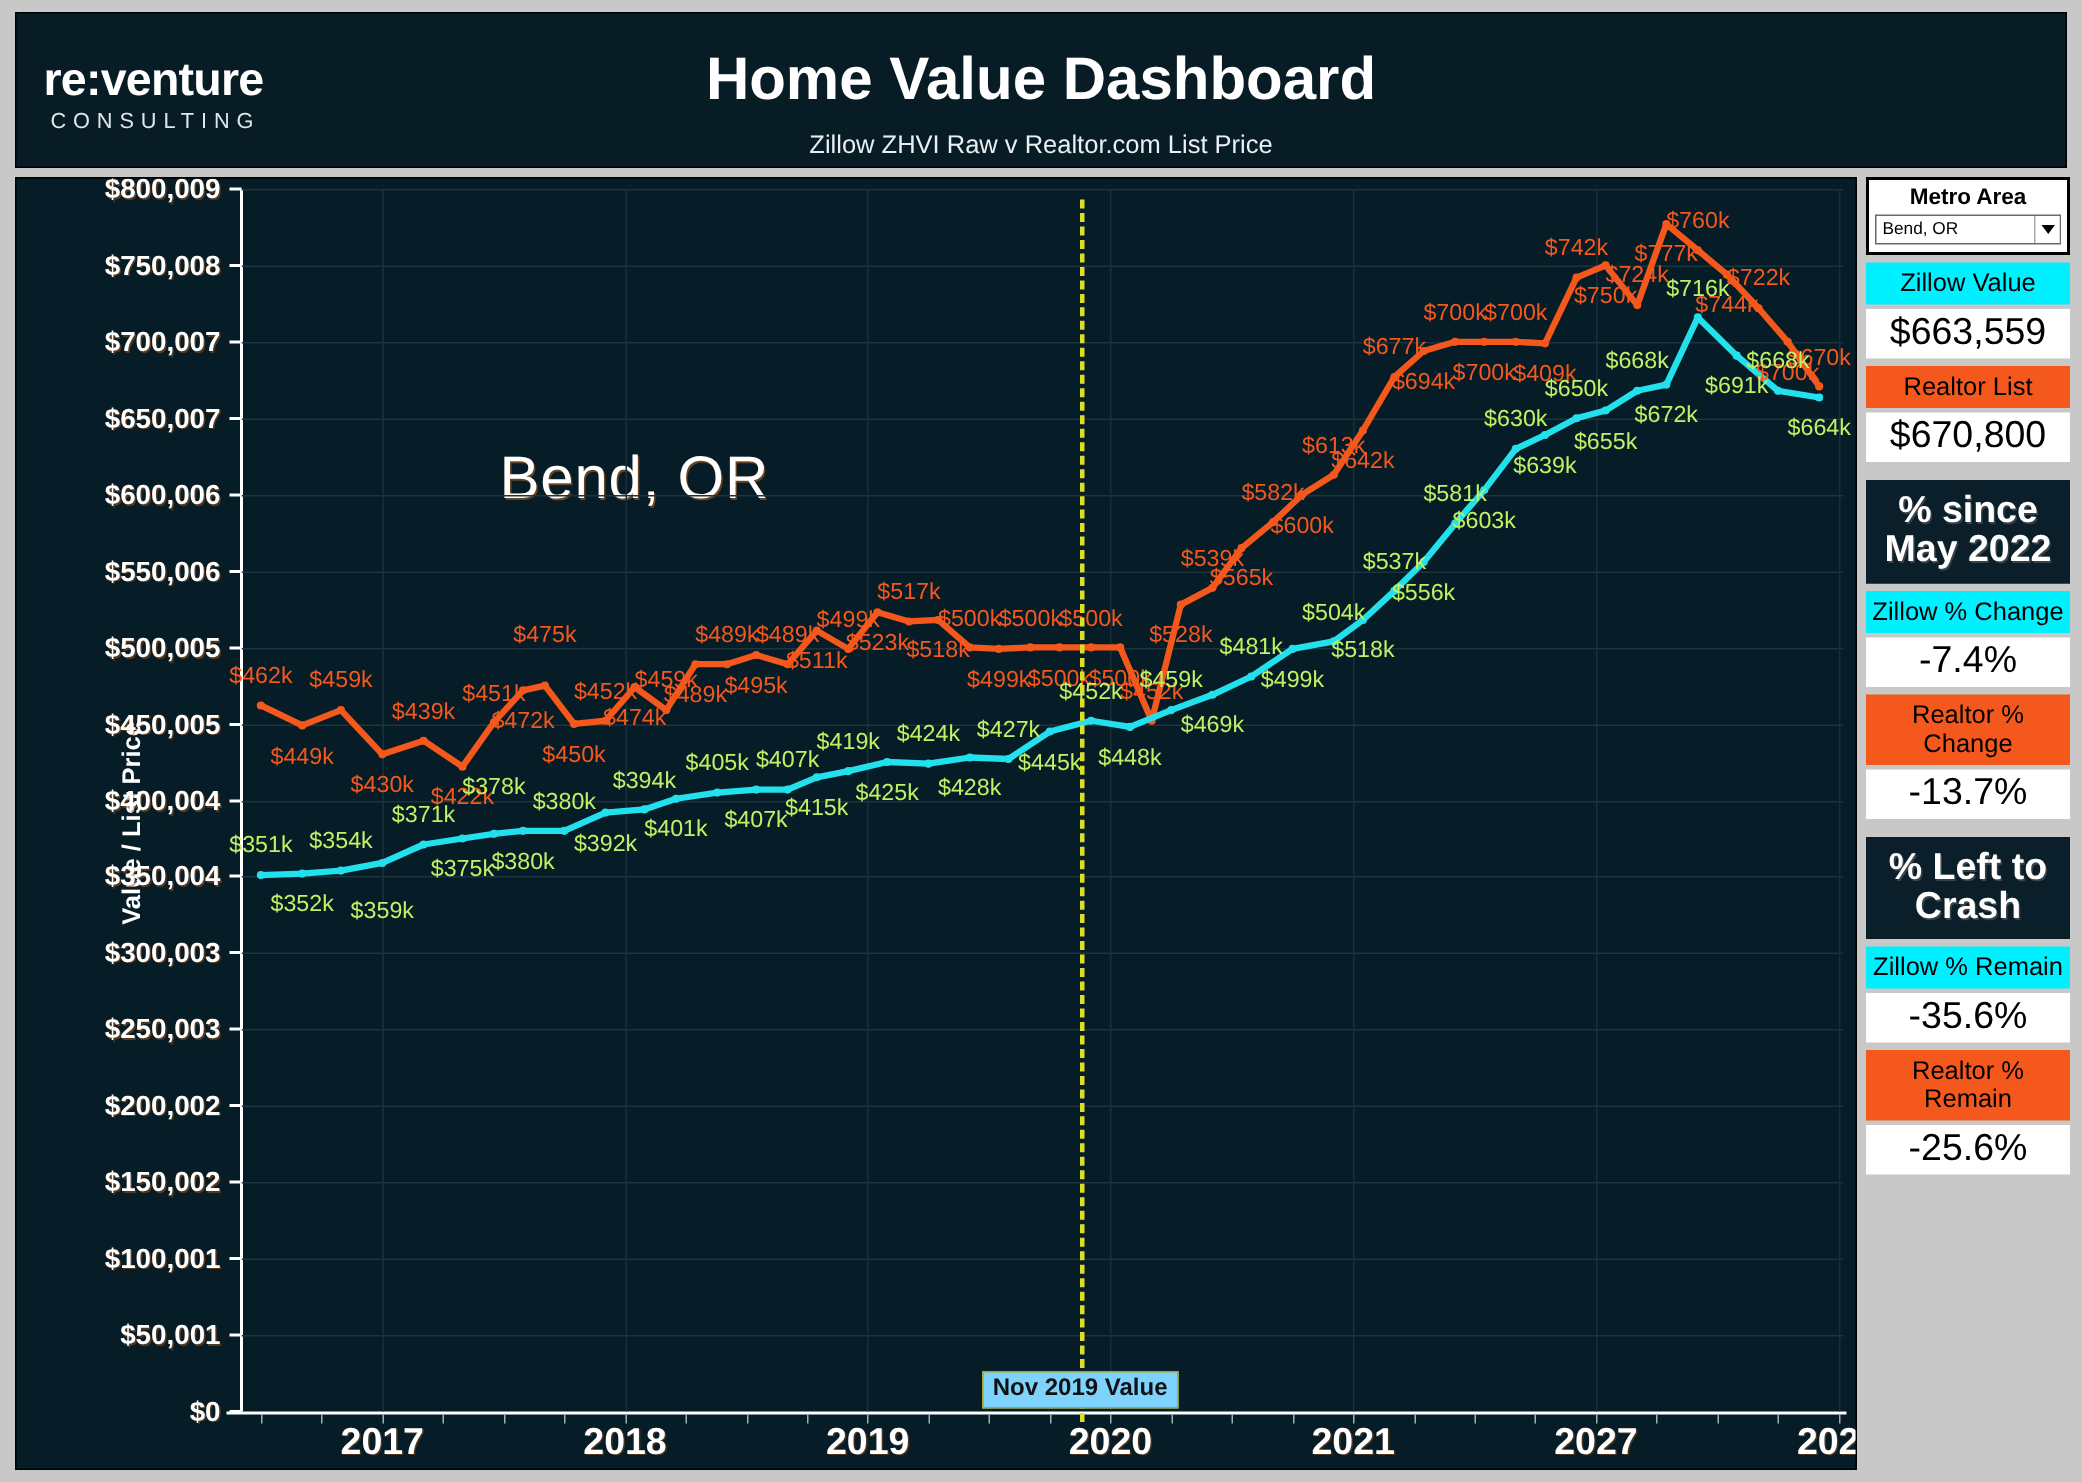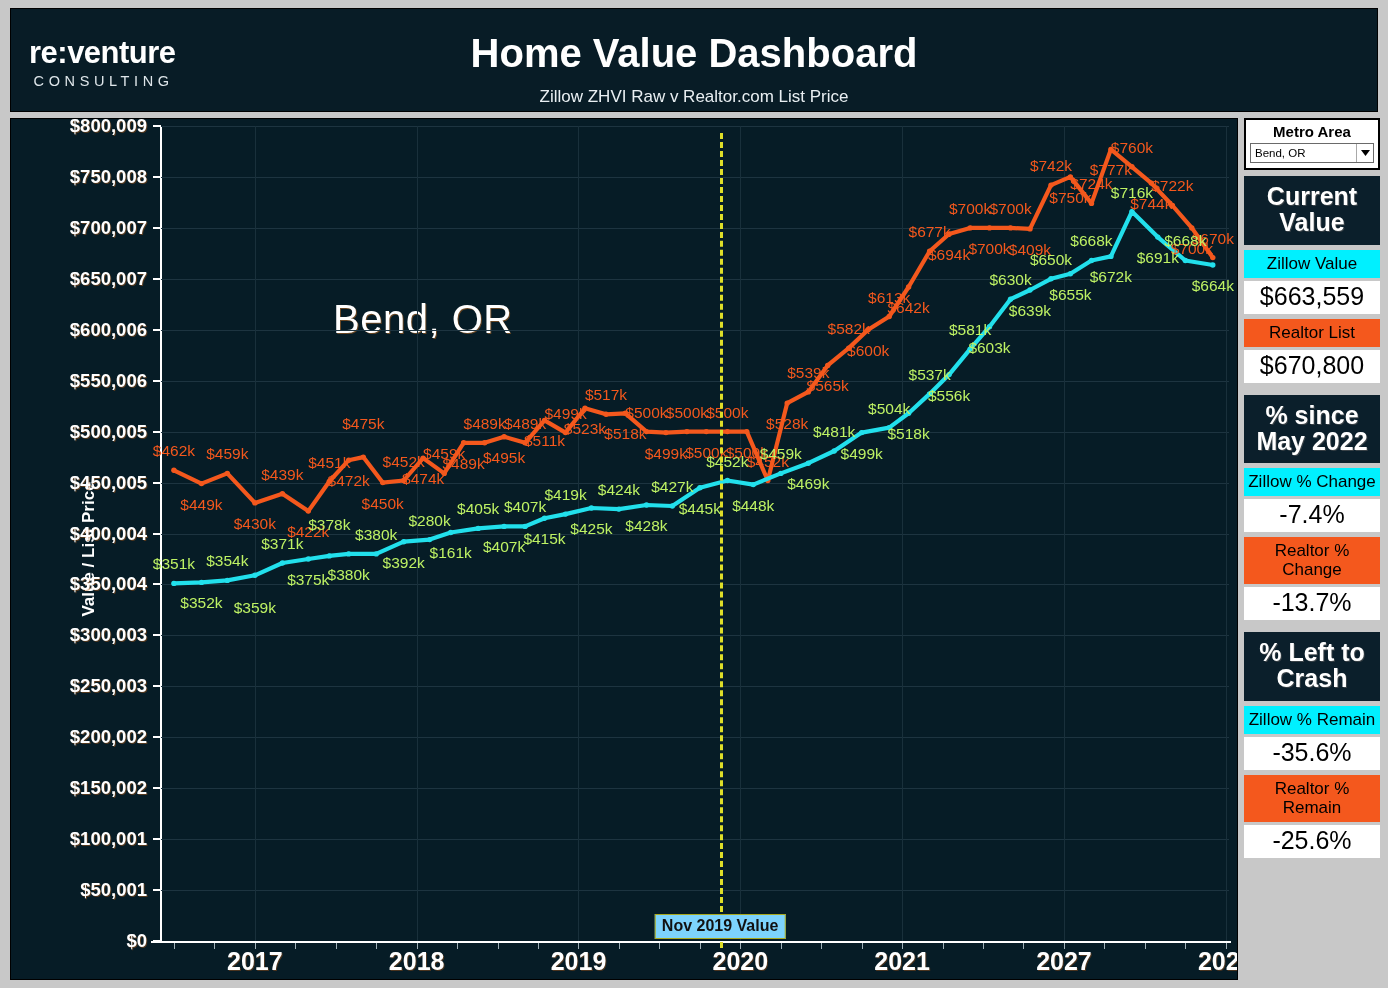--- a/index.html
+++ b/index.html
@@ -455,22 +455,22 @@
           <div class="pt-label zillow" style="left: 12.9455px; top: 438.423px;">$351k</div>
           <div class="pt-label zillow" style="left: 40.4545px; top: 477.404px;">$352k</div>
           <div class="pt-label zillow" style="left: 66.3455px; top: 435.367px;">$354k</div>
           <div class="pt-label zillow" style="left: 93.8545px; top: 482px;">$359k</div>
           <div class="pt-label zillow" style="left: 121.364px; top: 418.048px;">$371k</div>
           <div class="pt-label zillow" style="left: 147.255px; top: 453.973px;">$375k</div>
           <div class="pt-label zillow" style="left: 168.291px; top: 399px;">$378k</div>
           <div class="pt-label zillow" style="left: 187.709px; top: 448.879px;">$380k</div>
           <div class="pt-label zillow" style="left: 215.218px; top: 408.879px;">$380k</div>
           <div class="pt-label zillow" style="left: 242.727px; top: 436.654px;">$392k</div>
-          <div class="pt-label zillow" style="left: 268.618px; top: 394.617px;">$280k</div>
-          <div class="pt-label zillow" style="left: 289.655px; top: 427.486px;">$161k</div>
+          <div class="pt-label zillow" style="left: 268.618px; top: 394.617px;">$394k</div>
+          <div class="pt-label zillow" style="left: 289.655px; top: 427.486px;">$401k</div>
           <div class="pt-label zillow" style="left: 317.164px; top: 383.411px;">$405k</div>
           <div class="pt-label zillow" style="left: 343.055px; top: 421.373px;">$407k</div>
           <div class="pt-label zillow" style="left: 364.091px; top: 381.373px;">$407k</div>
           <div class="pt-label zillow" style="left: 383.509px; top: 413.224px;">$415k</div>
           <div class="pt-label zillow" style="left: 404.545px; top: 369.149px;">$419k</div>
           <div class="pt-label zillow" style="left: 430.436px; top: 403.036px;">$425k</div>
           <div class="pt-label zillow" style="left: 457.945px; top: 364.055px;">$424k</div>
           <div class="pt-label zillow" style="left: 485.455px; top: 399.98px;">$428k</div>
           <div class="pt-label zillow" style="left: 511.345px; top: 360.999px;">$427k</div>
           <div class="pt-label zillow" style="left: 538.855px; top: 382.661px;">$445k</div>
@@ -579,21 +579,20 @@
       <div class="metro-select">
         <div class="metro-select-value">Bend, OR</div>
         <div class="metro-select-arrow">
           <svg width="9" height="6" viewBox="0 0 9 6">
               <polygon points="0,0 9,0 4.5,6" fill="#000"></polygon>
             </svg>
         </div>
       </div>
     </div>
 
-    <div class="hdr-block">Current Value</div>
     <div class="lbl-cyan">Zillow Value</div>
     <div class="val-box">$663,559</div>
     <div class="lbl-orange">Realtor List</div>
     <div class="val-box">$670,800</div>
 
     <div class="spacer-6"></div>
 
     <div class="hdr-block">% since May 2022</div>
     <div class="lbl-cyan">Zillow % Change</div>
     <div class="val-box">-7.4%</div>

